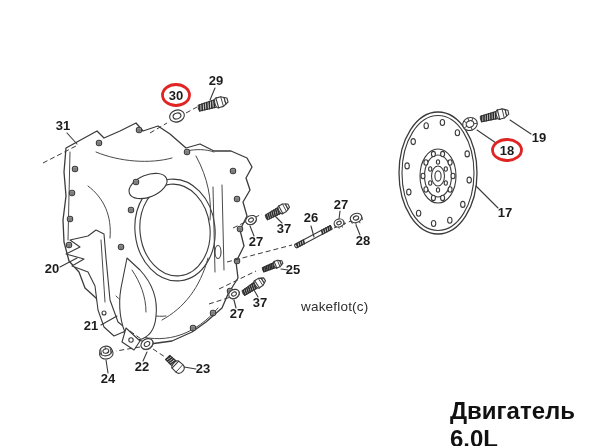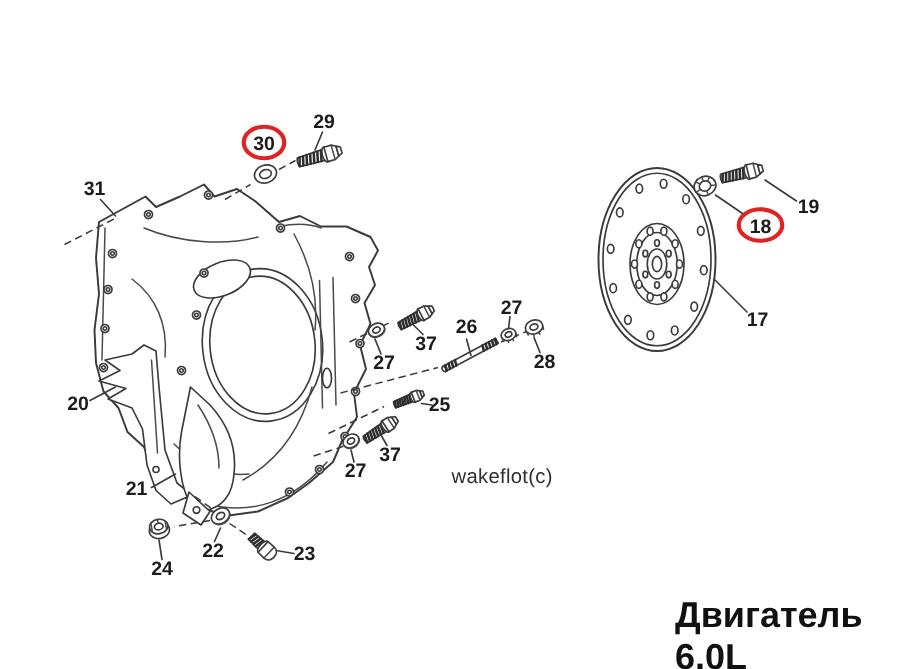--- a/index.html
+++ b/index.html
@@ -9,21 +9,21 @@
   svg *{vector-effect:non-scaling-stroke;}
   .ln2{fill:none;stroke:#4a4a4a;stroke-width:1;stroke-linejoin:round;stroke-linecap:round;}
   .wh{fill:#ffffff;stroke:#3b3b3b;stroke-width:1.3;stroke-linejoin:round;}
   .wh2{fill:#ffffff;stroke:#3b3b3b;stroke-width:1.1;stroke-linejoin:round;}
   .thr{stroke:#2e2e2e;stroke-width:1.7;stroke-linecap:round;}
   .dash{fill:none;stroke:#3b3b3b;stroke-width:1;stroke-dasharray:5 3;}
   .leader{fill:none;stroke:#3b3b3b;stroke-width:1.1;stroke-linecap:round;}
   .callout{font-family:"Liberation Sans", sans-serif;font-size:13px;font-weight:bold;
            fill:#1c1c1c;text-anchor:middle;}
   .hl{fill:none;stroke:#e02424;stroke-width:2.8;}
-  .watermark{position:absolute;left:301px;top:310px;font-size:13.5px;color:#2e2e2e;
+  .watermark{position:absolute;left:301px;top:299px;font-size:13.5px;color:#2e2e2e;
              letter-spacing:0.2px;}
   .title{position:absolute;left:402px;top:397px;font-size:24px;font-weight:bold;color:#111111;margin-left:48px;}
 </style>
 </head>
 <body>
 
 <div id="stage">
 
 <svg width="600" height="446" viewBox="0 0 600 446">
 

